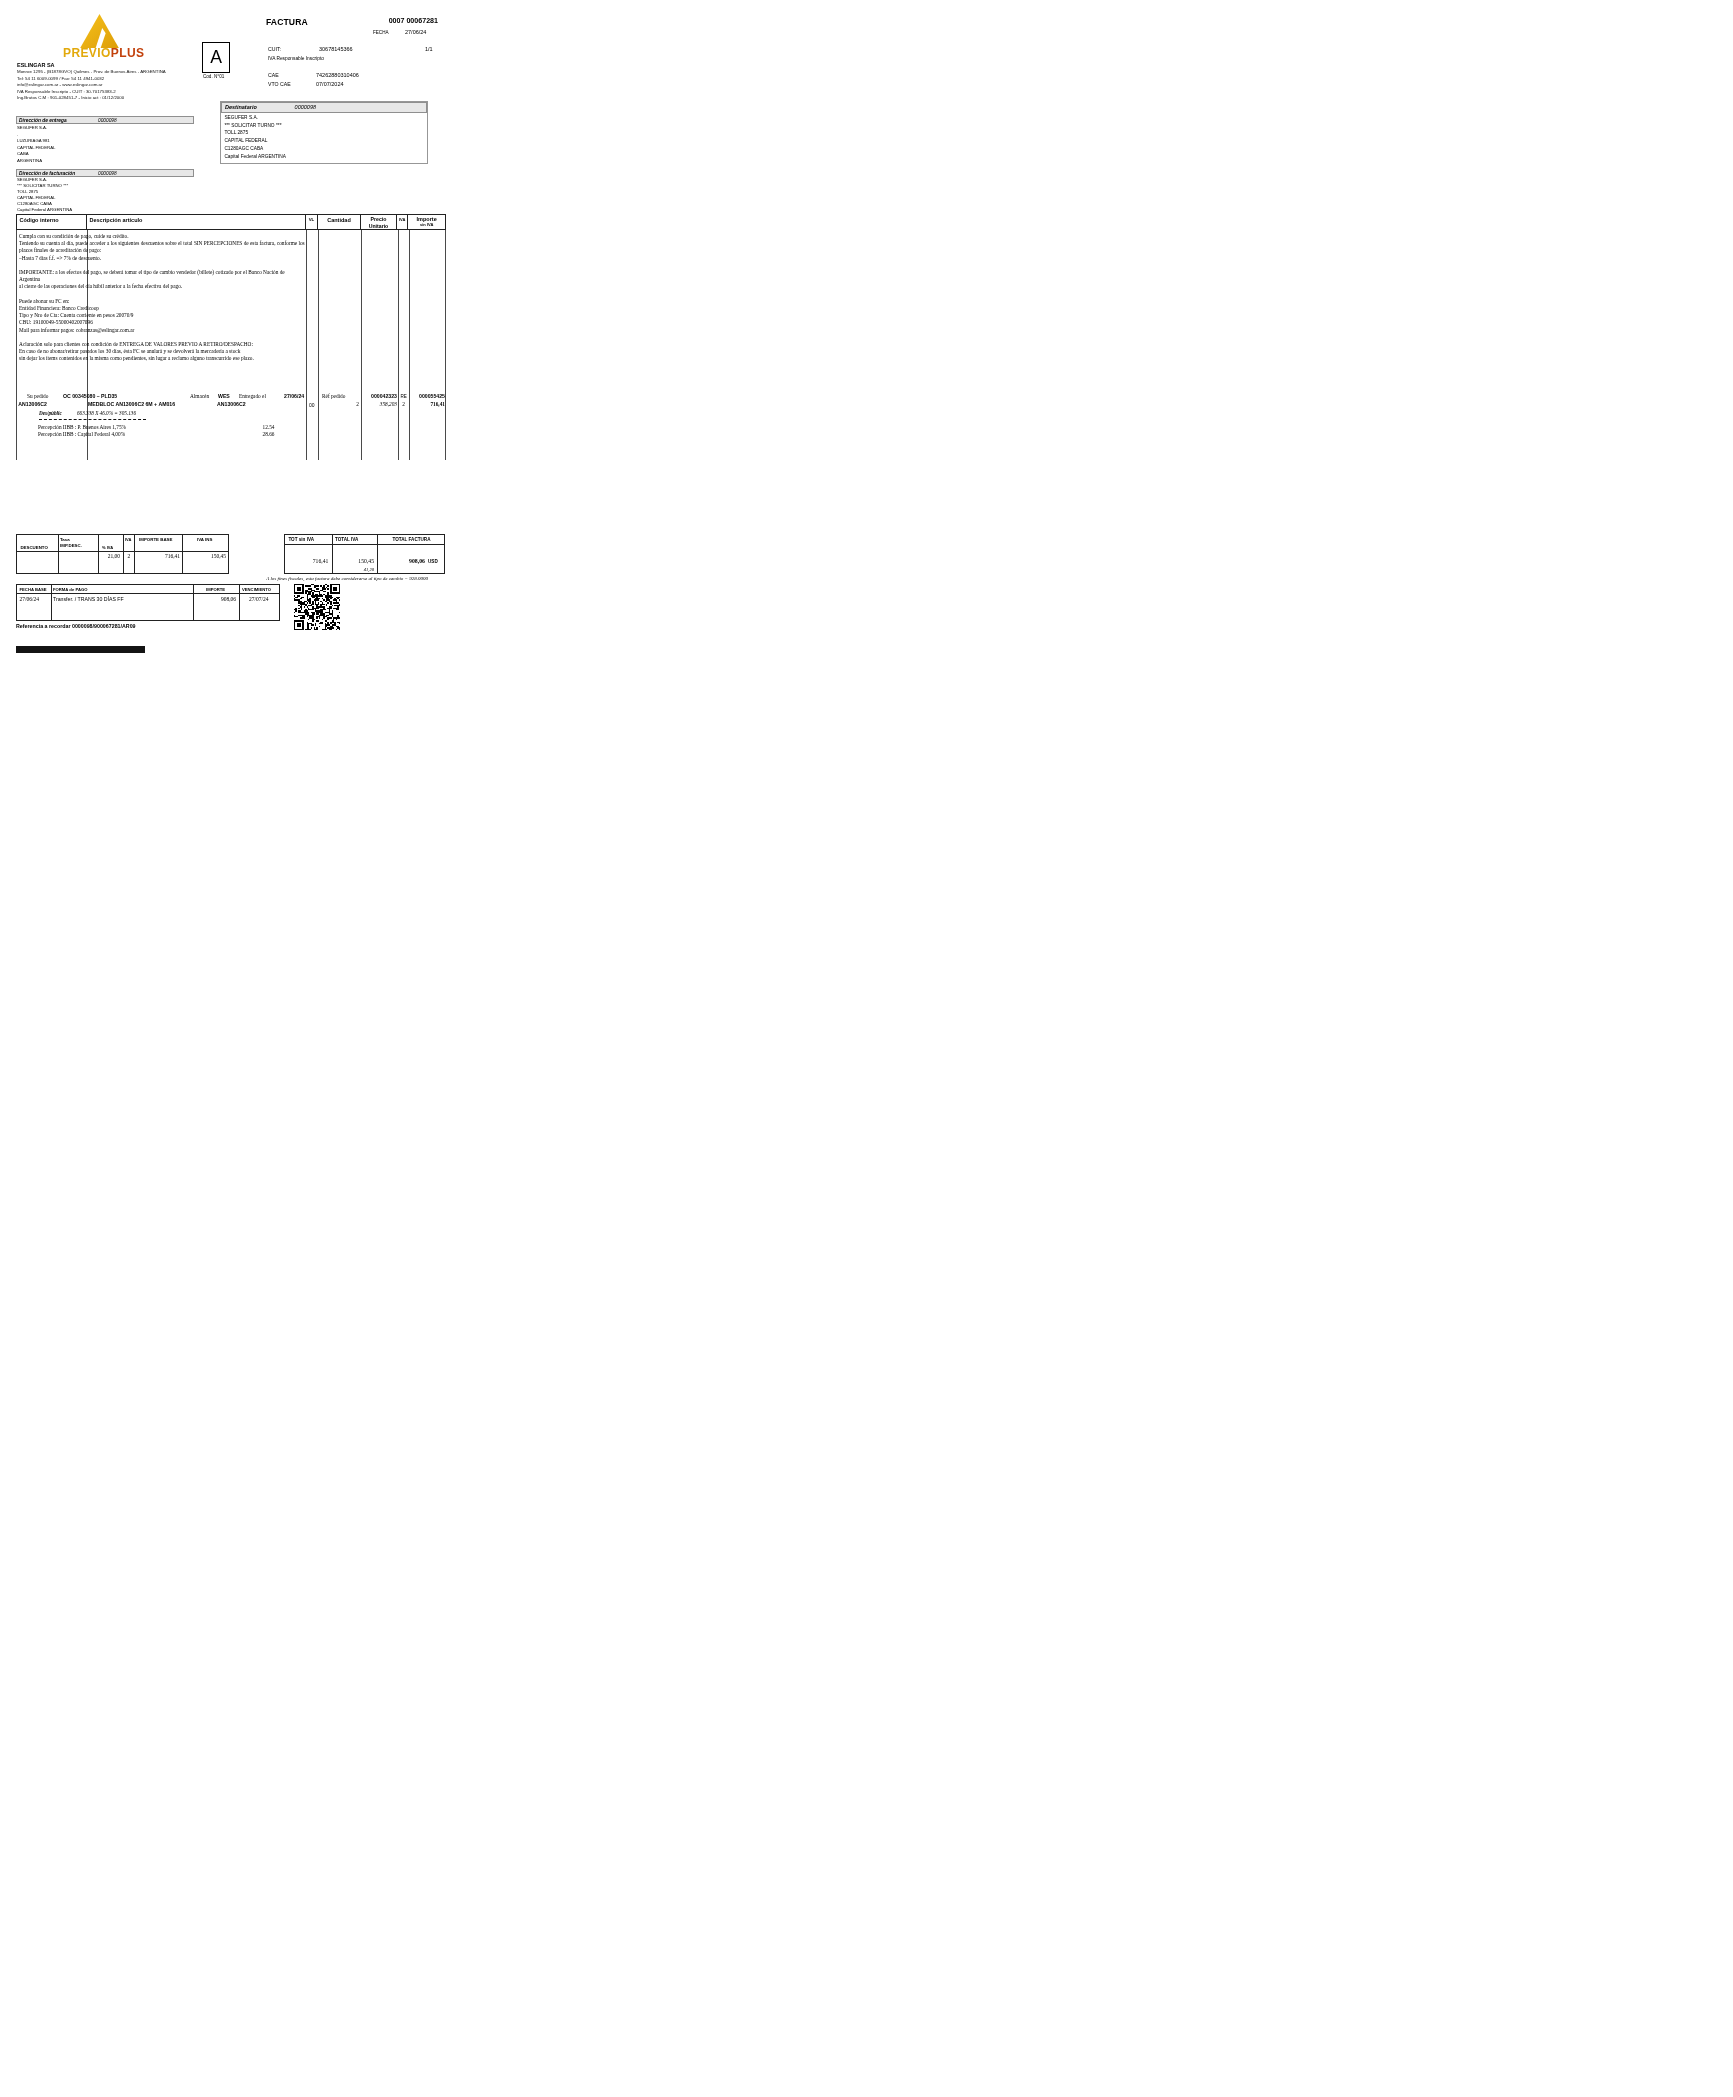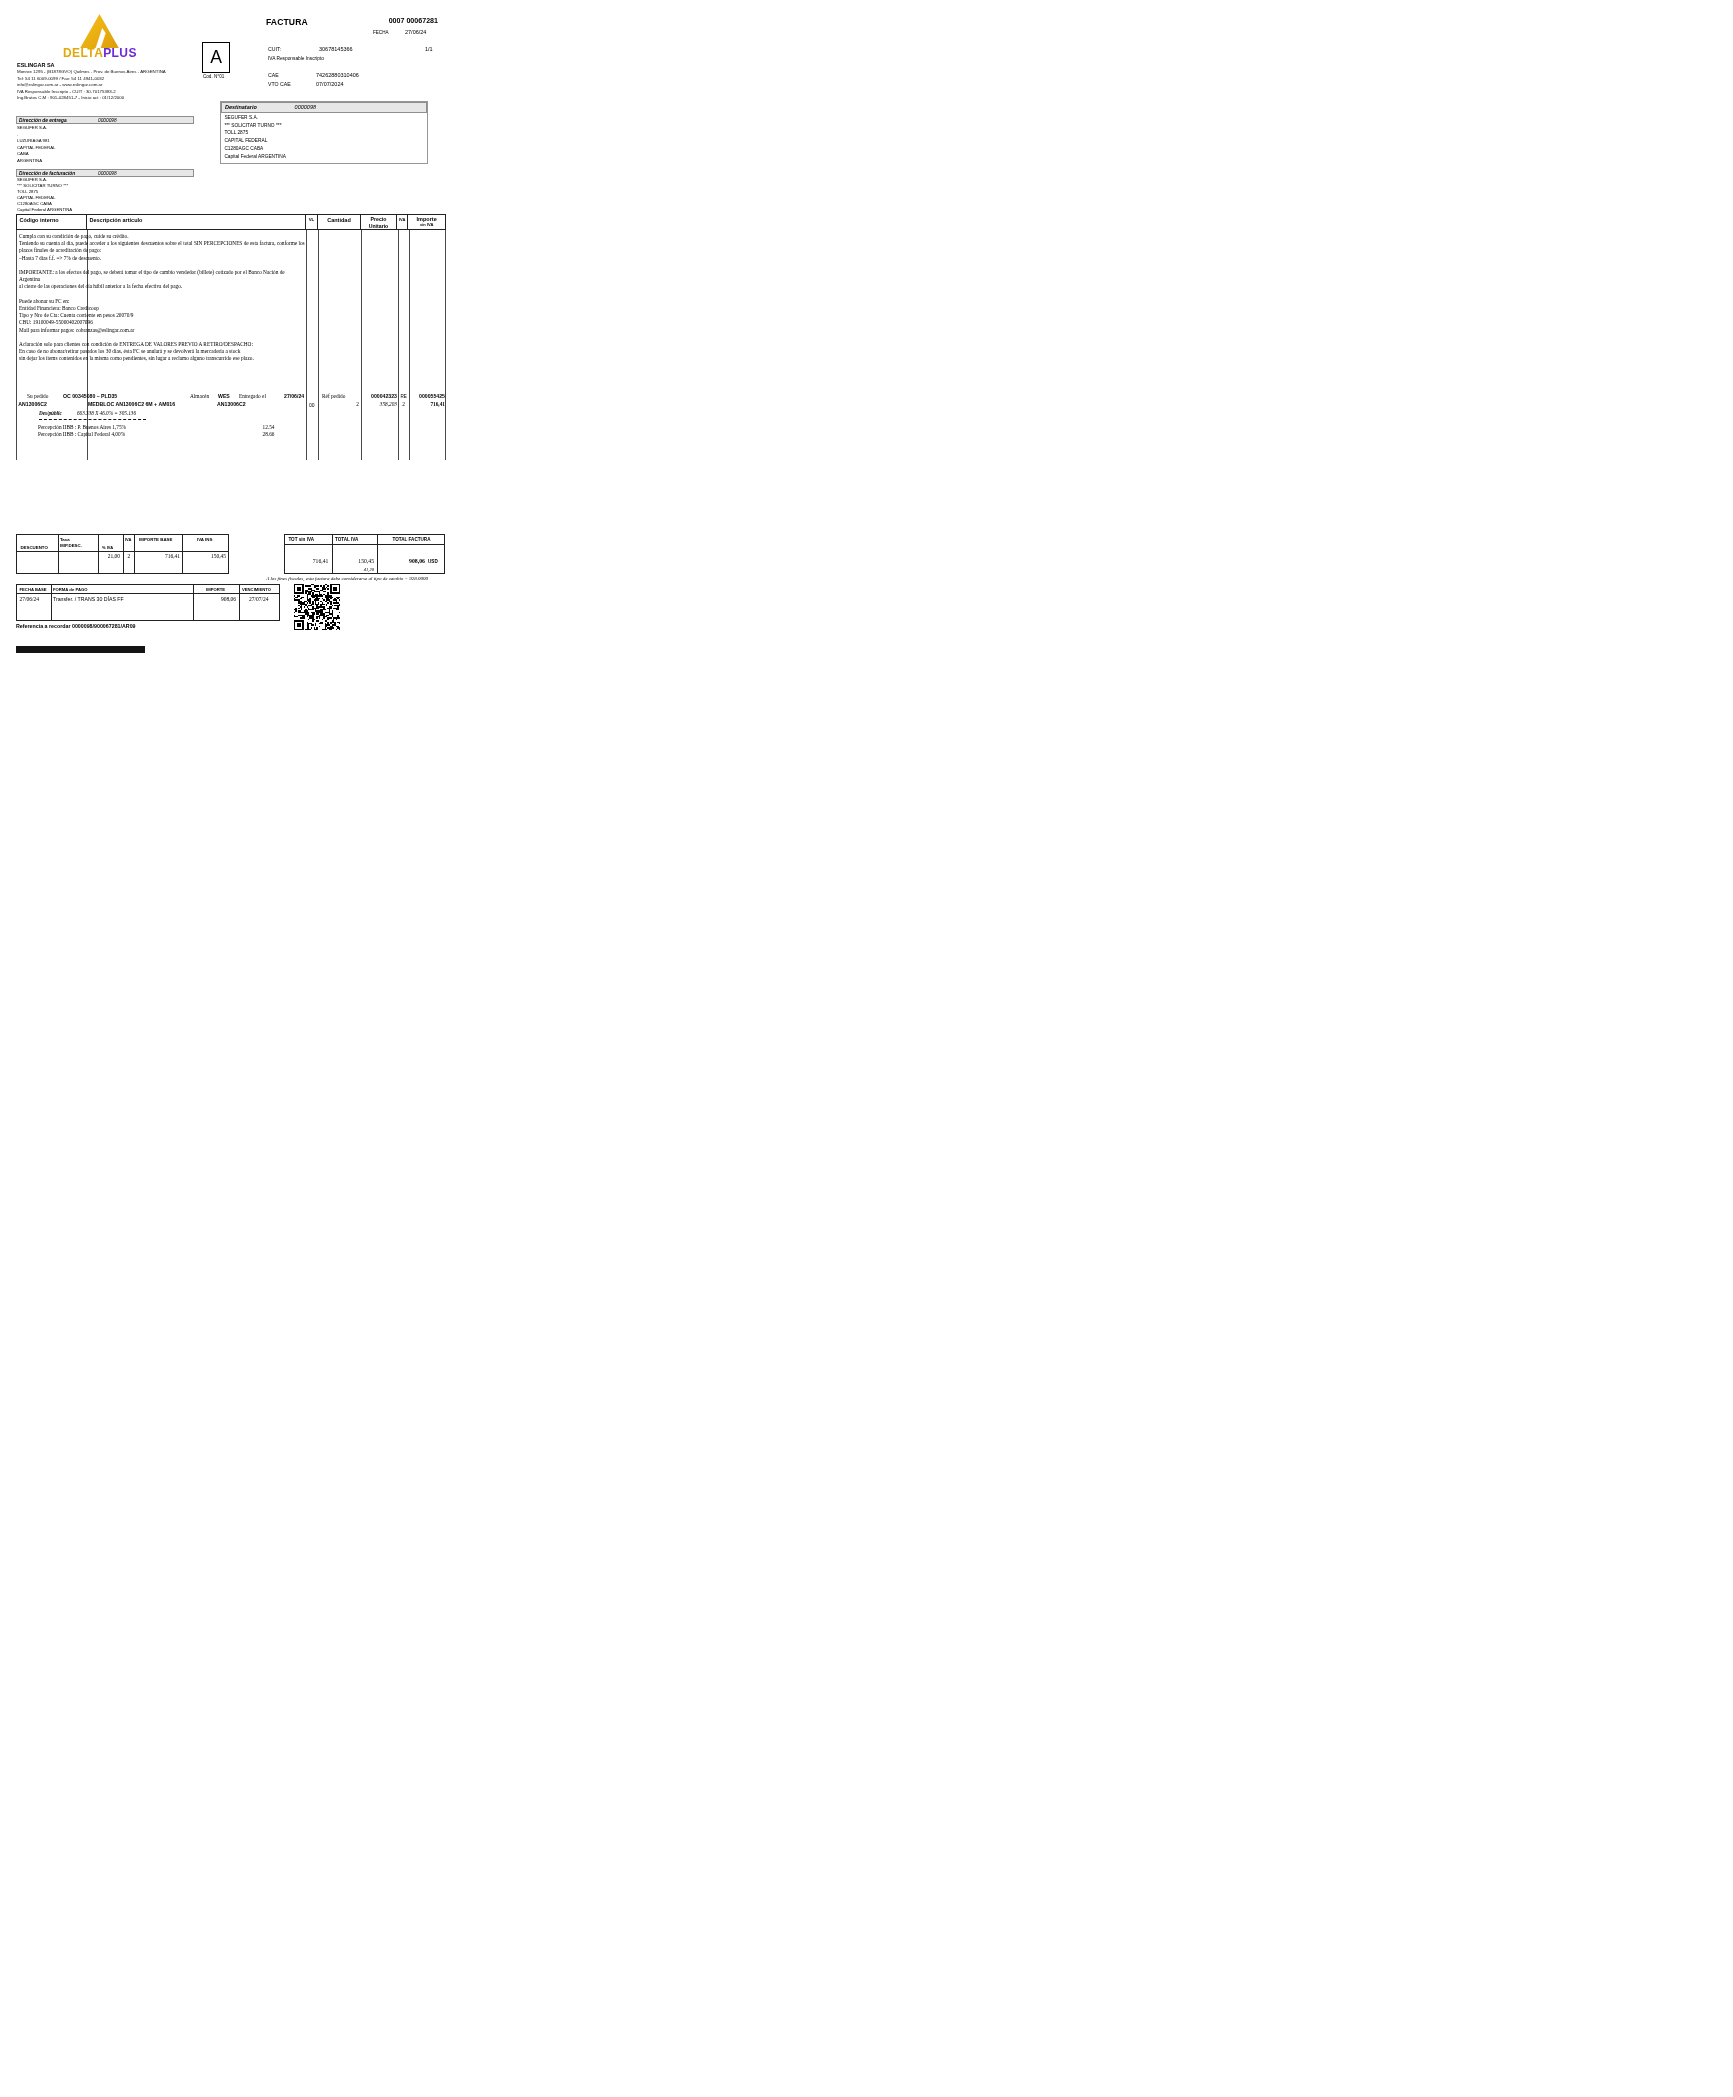--- a/index.html
+++ b/index.html
@@ -13,39 +13,39 @@
   .right{text-align:right;}
   .center{text-align:center;}
   .graybar{background:#e7e7e7;border:0.4px solid #8f8f8f;display:flex;align-items:center;}
   .vl{position:absolute;top:0;bottom:0;width:0.4px;background:#4a4a4a;}
   .hl{position:absolute;left:0;right:0;height:0.4px;background:#222;}
   .boxed{border:0.4px solid #222;box-sizing:border-box;}
   .thead{display:flex;border:0.6px solid #222;box-sizing:border-box;background:#fff;}
   .th{border-right:0.6px solid #222;box-sizing:border-box;}
   .th:last-child{border-right:none;}
   .gold{color:#E2A90C;}
-  .navy{color:#6d28d9;}
+  .navy{color:#c2410c;}
 </style>
 </head>
 <body>
 
 <div class="page">
 
   <svg class="abs" style="left:80px;top:14.3px;width:39px;height:34px" viewBox="0 0 100 88">
     <defs>
       <linearGradient id="goldg" x1="0" y1="0" x2="1" y2="1">
         <stop offset="0" stop-color="#F6C21B"></stop>
         <stop offset="1" stop-color="#DD9D08"></stop>
       </linearGradient>
     </defs>
     <polygon points="50,0 100,88 0,88" fill="url(#goldg)"></polygon>
     <polygon points="40,88 57,36 66,50 53,88" fill="#ffffff"></polygon>
   </svg>
   <div class="abs b" style="left:63px;top:46px;font-size:12px;letter-spacing:0.4px;">
-    <span class="gold">DELTA</span><span class="navy">PLUS</span>
+    <span class="gold">PREVIO</span><span class="navy">PLUS</span>
   </div>
 
   <div class="abs b" style="left:17px;top:62px;font-size:5.5px;">ESLINGAR SA</div>
   <div class="abs pre" style="left:17px;top:69px;font-size:4.4px;line-height:6.6px;color:#111;">Monroe 1295 - (B1878GVO) Quilmes - Prov. de  Buenos Aires - ARGENTINA
 Tel: 54 11 6009-0099 / Fax: 54 11 4941-0032
 info@eslingar.com.ar - www.eslingar.com.ar
 IVA Responsable Inscripto - CUIT : 30-70175383-2
 Ing.Brutos C.M : 901-028451-7 - Inicio act : 01/12/2000</div>
 
   <div class="abs center" style="left:202px;top:42px;width:26px;height:29px;border:1px solid #000;line-height:29px;font-size:17.6px;">

